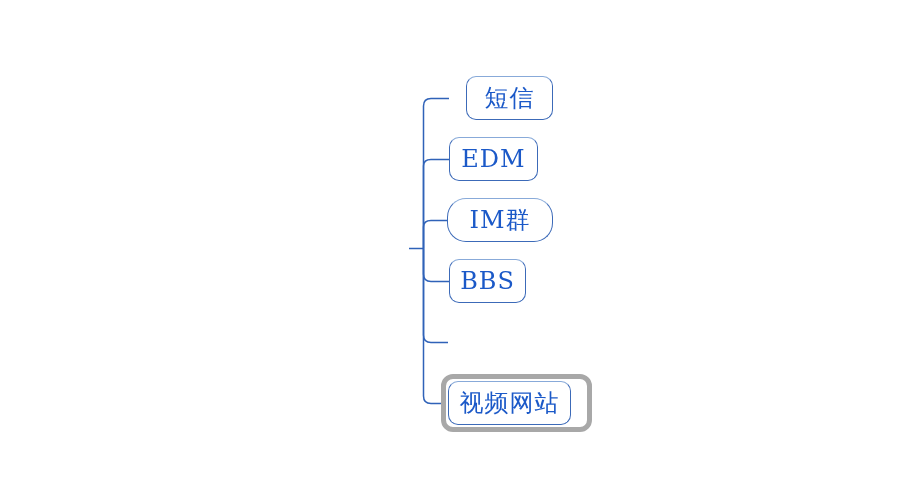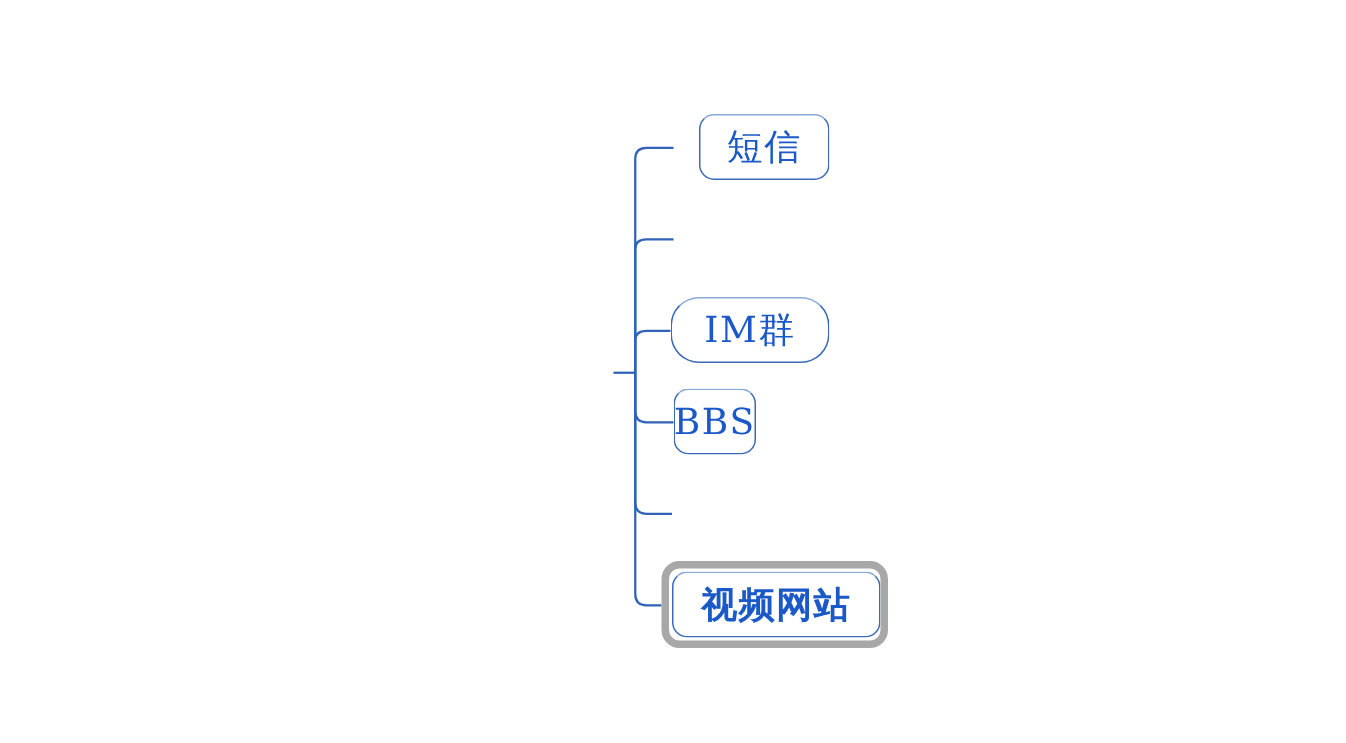--- a/index.html
+++ b/index.html
@@ -40,23 +40,23 @@
   }
   .child-node {
     font-size: 24px;
     letter-spacing: 1px;
     border-radius: 10px;
     height: 44px;
   }
   .c0 { left: 449px; top: 76px;  width: 87px; margin-left: 17px;  }
   .c1 { left: 449px; top: 137px; width: 89px;  }
   .c2 { left: 447px; top: 198px; width: 106px; border-radius: 19px;  }
-  .c3 { left: 449px; top: 259px; width: 55px;  }
+  .c3 { left: 449px; top: 259px; width: 77px;  }
   .c4 { left: 448px; top: 320px; width: 81px;  }
-  .c5 { left: 448px; top: 381px; width: 139px; font-weight: bold; }
+  .c5 { left: 448px; top: 381px; width: 123px; }
   .selection-ring {
     position: absolute;
     left: 441px; top: 374px;
     width: 151px; height: 58px;
     box-sizing: border-box;
     border: 5px solid #a8a8a8;
     border-radius: 12px;
     background: transparent;
   }
 </style>
@@ -73,20 +73,23 @@
     <path d="M 423.5 248.5 V 274 Q 423.5 281.5 431 281.5 H 449" stroke-width="1.5" fill="none" stroke="#2f62b8"></path>
     <path d="M 423.5 248.5 V 335 Q 423.5 342.5 431 342.5 H 448" stroke-width="1.5" fill="none" stroke="#2f62b8"></path>
     <path d="M 423.5 248.5 V 396 Q 423.5 403.5 431 403.5 H 441" stroke-width="1.5" fill="none" stroke="#2f62b8"></path>
   </svg>
 
 
   <div class="node child-node c0">
     <span>短信</span>
   </div>
 
+  <div class="node child-node c1">
+    <span>EDM</span>
+  </div>
 
   <div class="node child-node c2">
     <span>IM群</span>
   </div>
 
   <div class="node child-node c3">
     <span>BBS</span>
   </div>
 
 

